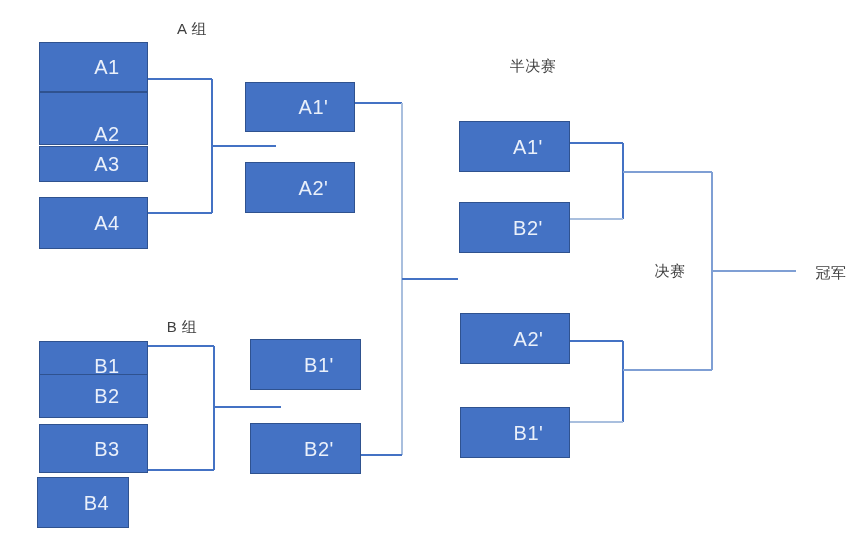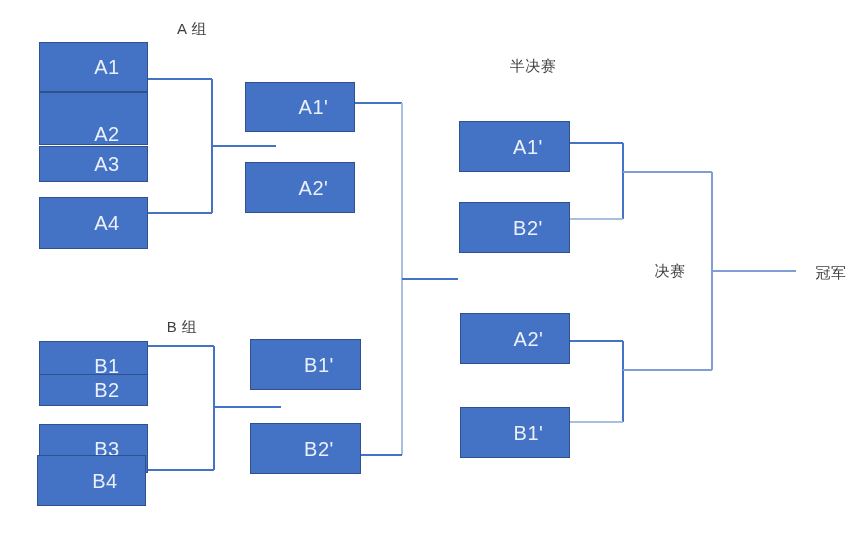--- a/index.html
+++ b/index.html
@@ -88,27 +88,27 @@
       </div>
       <div class="box" style="left: 39px; top: 146px; width: 109px; height: 36px;">
         <span>A3</span>
       </div>
       <div class="box" style="left: 39px; top: 197px; width: 109px; height: 52px;">
         <span>A4</span>
       </div>
       <div class="box" style="left: 39px; top: 324px; width: 109px; height: 50px; margin-top: 17px;">
         <span>B1</span>
       </div>
-      <div class="box" style="left: 39px; top: 374px; width: 109px; height: 32px;">
+      <div class="box" style="left: 39px; top: 374px; width: 109px; height: 44px;">
         <span>B2</span>
       </div>
       <div class="box" style="left: 39px; top: 424px; width: 109px; height: 49px; justify-content: center;">
         <span>B3</span>
       </div>
-      <div class="box" style="left: 37px; top: 455px; width: 109px; height: 51px;">
+      <div class="box" style="left: 37px; top: 477px; width: 92px; height: 51px;">
         <span>B4</span>
       </div>
       <div class="box" style="left: 245px; top: 82px; width: 110px; height: 50px;">
         <span>A1'</span>
       </div>
       <div class="box" style="left: 245px; top: 162px; width: 110px; height: 51px;">
         <span>A2'</span>
       </div>
       <div class="box" style="left: 250px; top: 339px; width: 111px; height: 51px;">
         <span>B1'</span>

